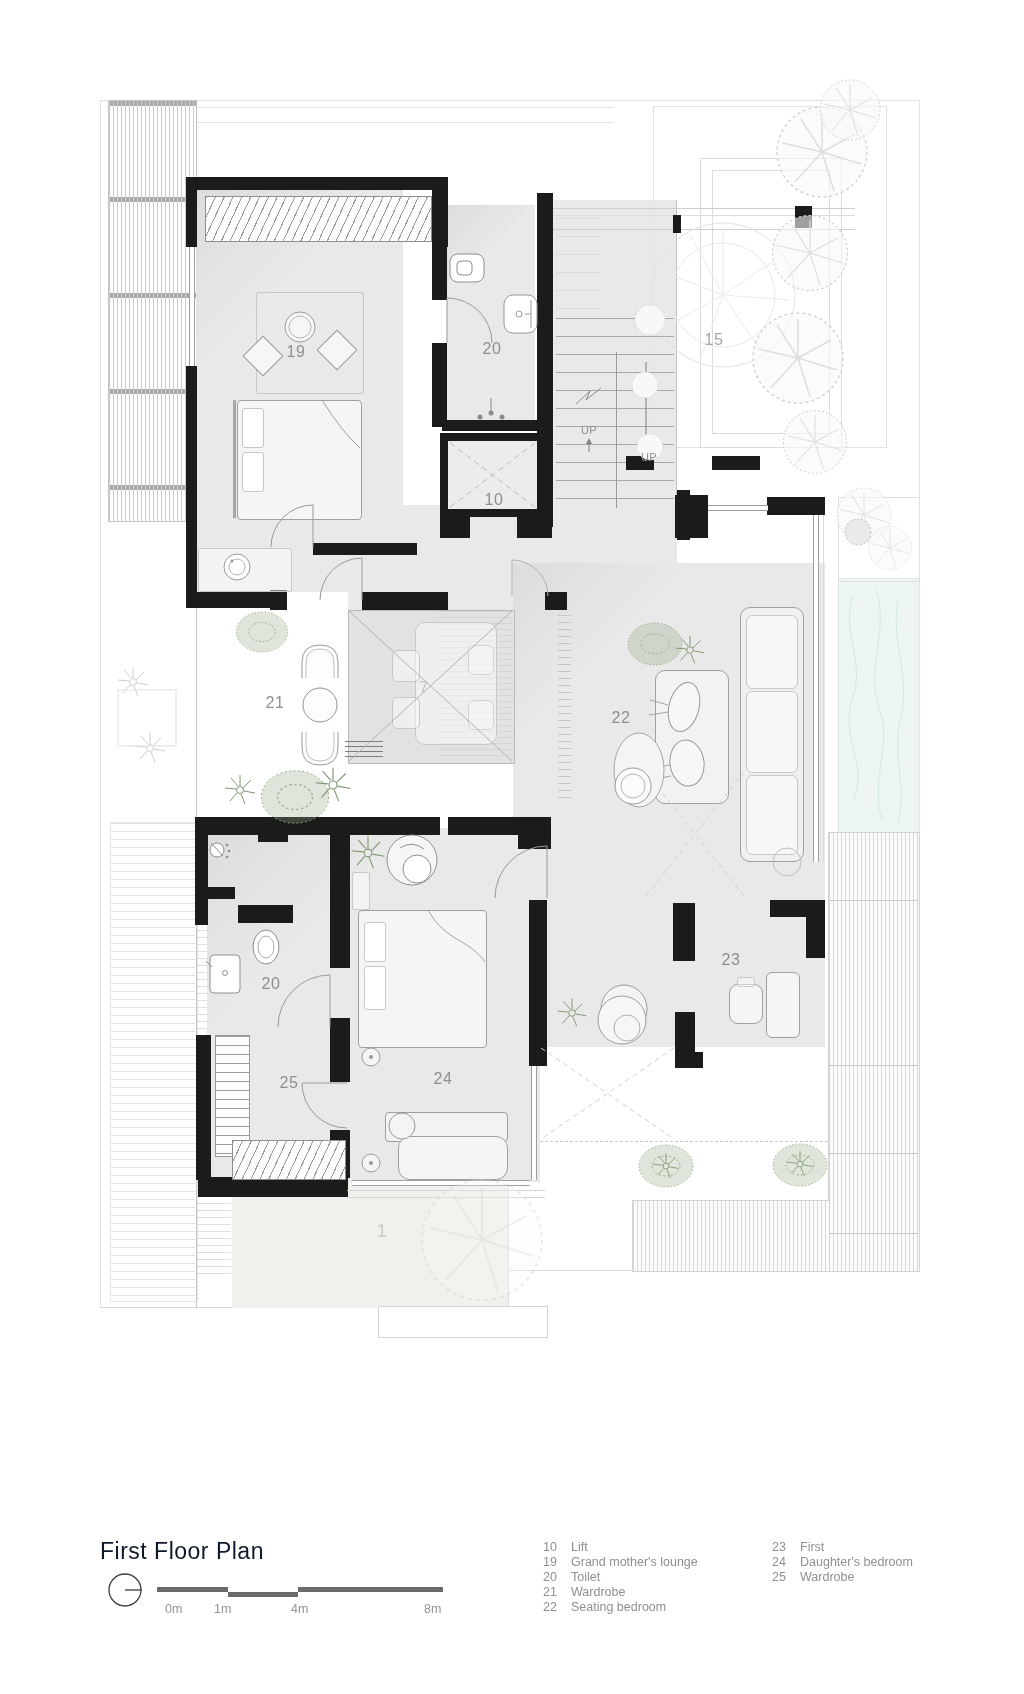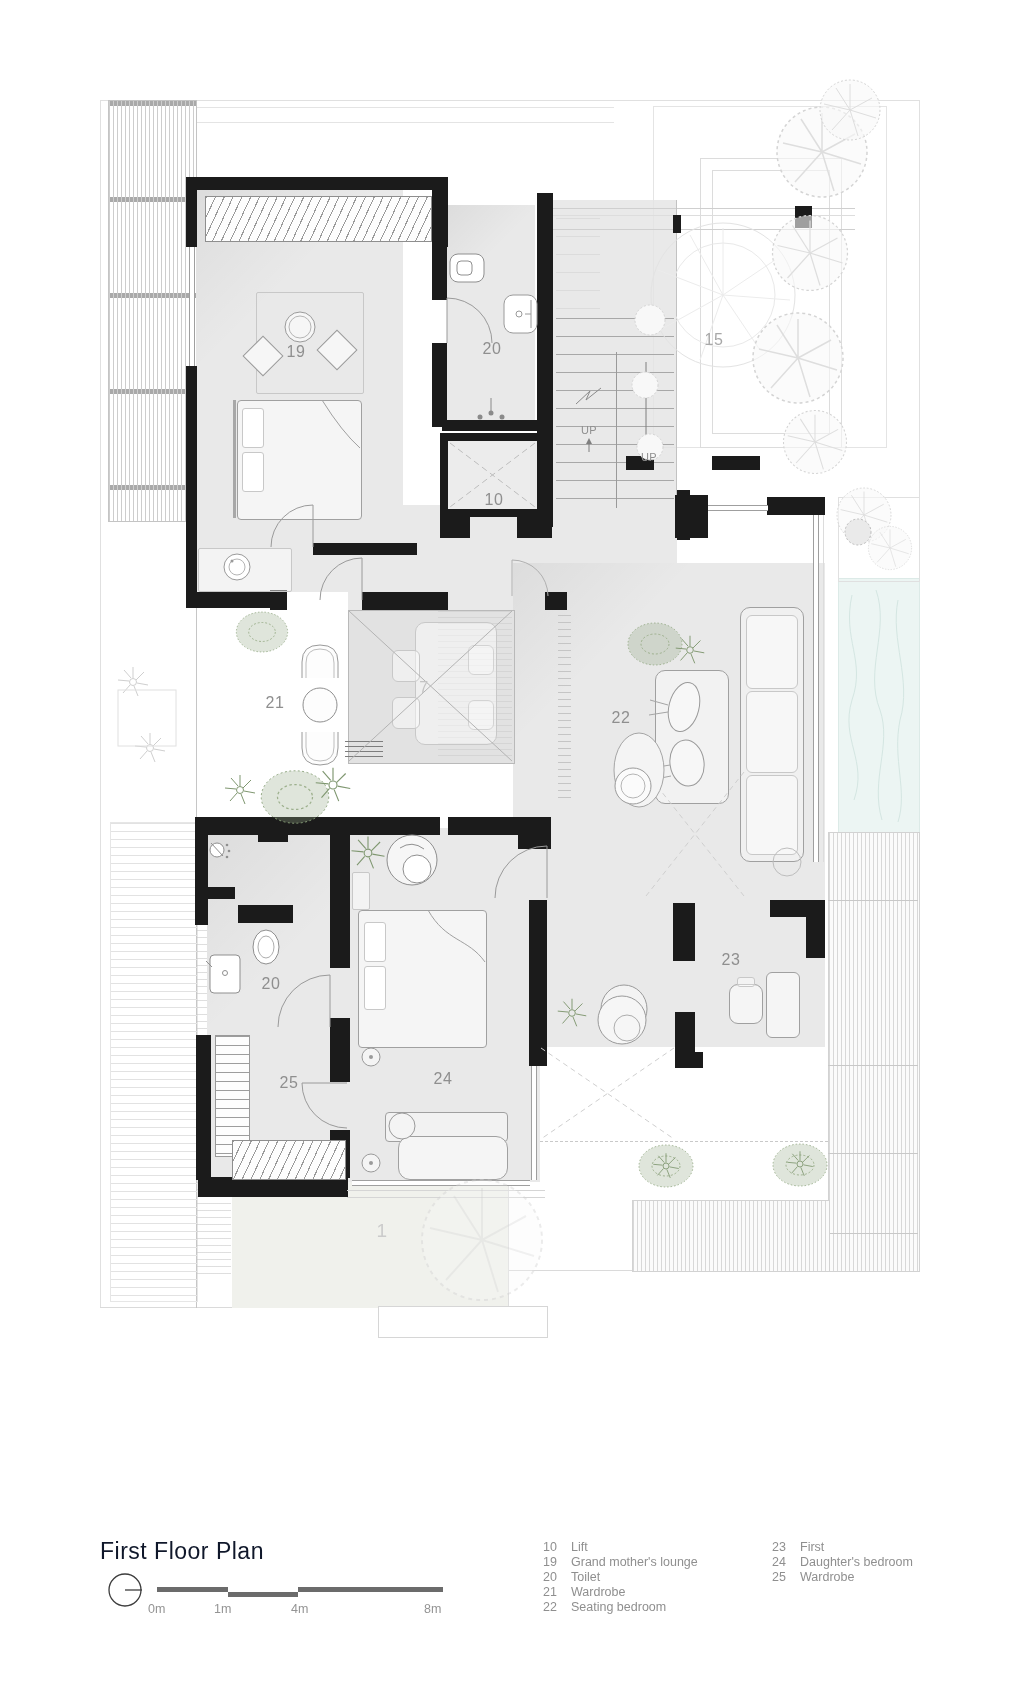--- a/index.html
+++ b/index.html
@@ -358,21 +358,21 @@
 
   <svg width="48" height="48" style="left:102px;top:1566px" viewBox="0 0 48 48">
     <circle cx="23" cy="24" r="16" stroke="#3d3d3d" fill="none" stroke-width="1.3"></circle>
     <path d="M23,24 L40,24" stroke="#3d3d3d" stroke-width="1.3"></path>
   </svg>
 
   <div>
     <div class="sb" style="left:157px;top:1587px;width:71px"></div>
     <div class="sb" style="left:228px;top:1592px;width:70px"></div>
     <div class="sb" style="left:298px;top:1587px;width:145px"></div>
-    <span class="sb-lbl" style="left:148px;top:1602px">0m</span>
+    <span class="sb-lbl" style="left:165px;top:1602px">0m</span>
     <span class="sb-lbl" style="left:214px;top:1602px">1m</span>
     <span class="sb-lbl" style="left:291px;top:1602px">4m</span>
     <span class="sb-lbl" style="left:424px;top:1602px">8m</span>
   </div>
 
   <div class="leg-col" style="left:543px;top:1540px">
     <div class="leg-row">
       <span class="leg-num">10</span>
       <span>Lift</span>
     </div>

